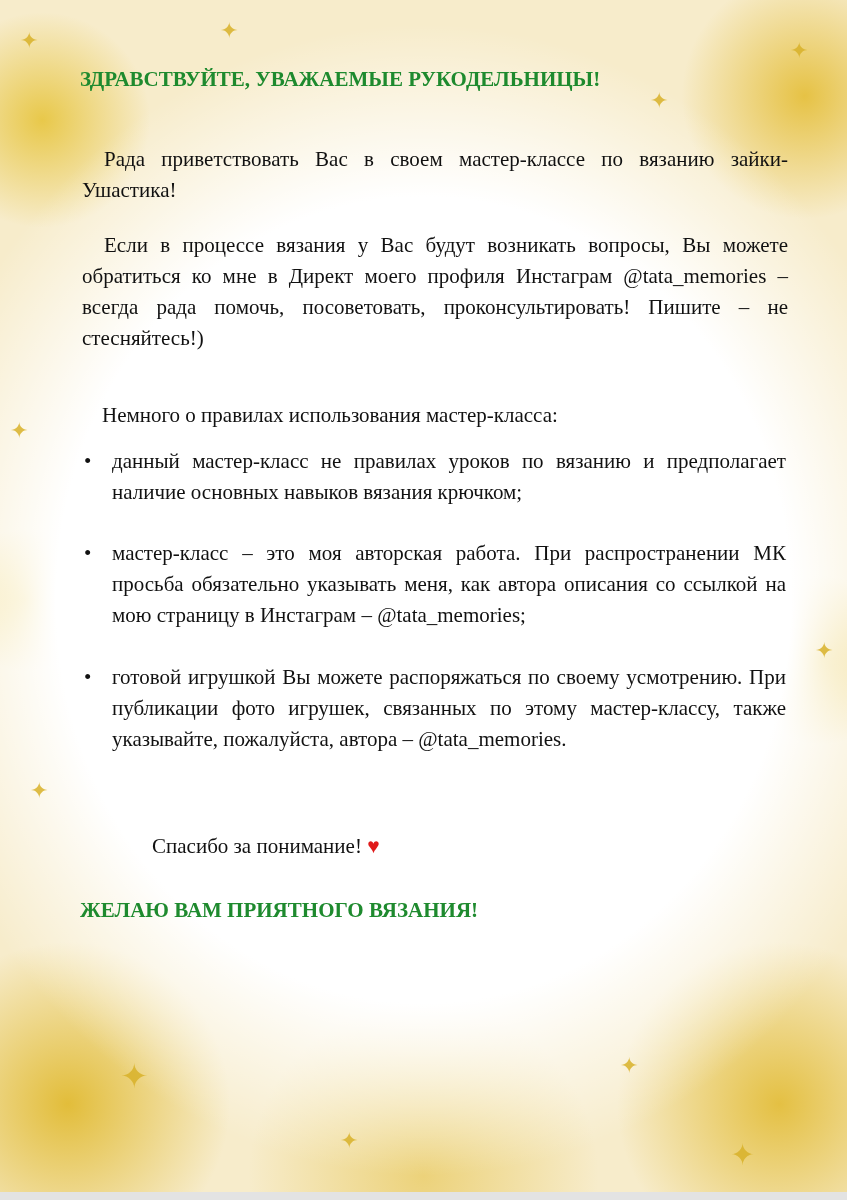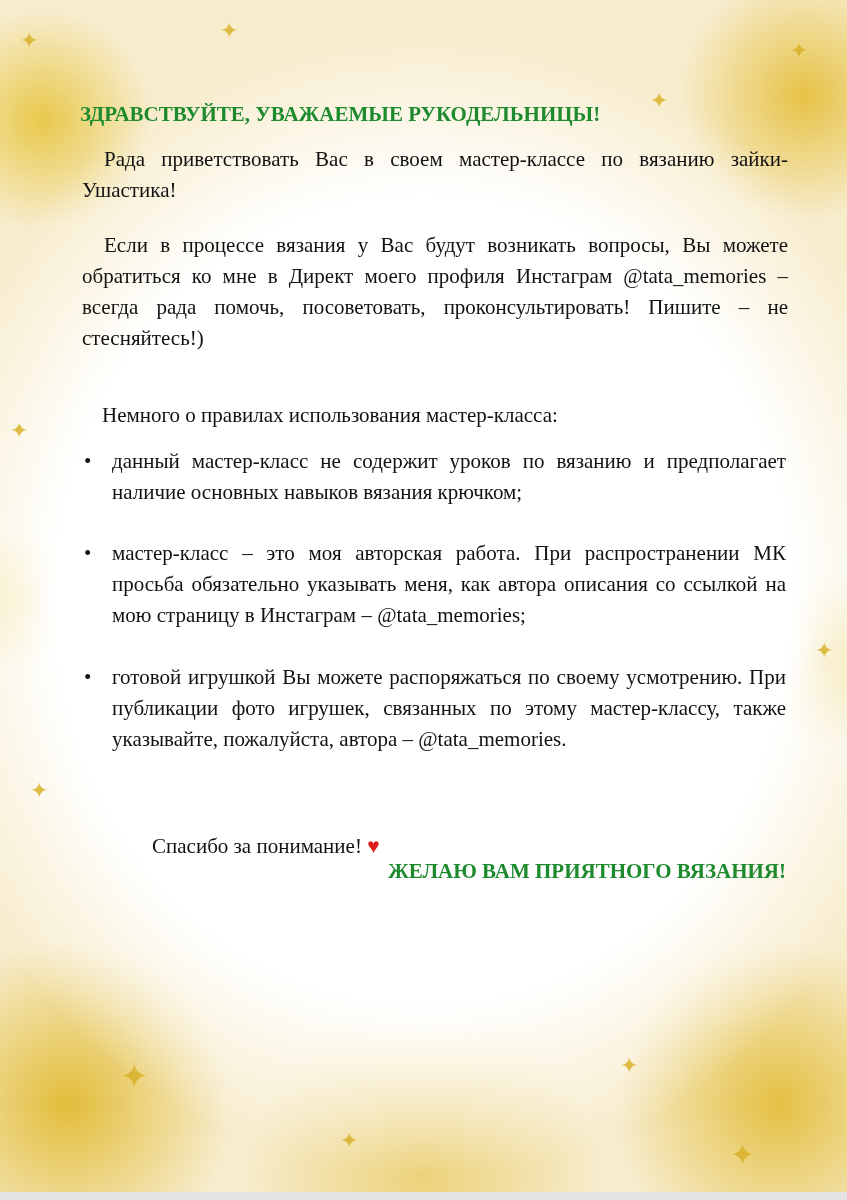--- a/index.html
+++ b/index.html
@@ -12,29 +12,29 @@
       radial-gradient(circle at 3% 50%, #efd36a 0, transparent 7%),
       radial-gradient(circle at 97% 55%, #e9c850 0, transparent 8%),
       radial-gradient(circle at 8% 92%, #e2bd3a 0, transparent 12%),
       radial-gradient(circle at 92% 92%, #e4c043 0, transparent 12%),
       radial-gradient(circle at 50% 98%, #ecd27a 0, transparent 14%),
       linear-gradient(#f7eccb, #f7eccb);
   }
   .sparkle { position:absolute; color:#d9b22a; font-size:22px; line-height:1; opacity:.85; }
   .bottom-bar { position:absolute; left:0; right:0; bottom:0; height:8px; background:#e3e3e3; }
   .content { position:absolute; left:80px; top:0; width:706px; color:#111; font-size:21px; line-height:31px; }
-  .title { position:absolute; top:64px; left:0; color:#1e8a2e; font-weight:bold; font-size:21px; letter-spacing:0;margin-top:35px; }
+  .title { position:absolute; top:64px; left:0; color:#1e8a2e; font-weight:bold; font-size:21px; letter-spacing:0; }
   .p { position:absolute; left:0; width:706px; text-align:justify; text-indent:22px; margin:2px; }
   .rules-intro { position:absolute; left:22px; top:400px; }
   ul { list-style:none; margin:0; padding:0; position:absolute; left:0; width:706px; }
   li { position:relative; padding-left:32px; text-align:justify; }
   li .bullet { position:absolute; left:4px; top:0; }
   .thanks { position:absolute; left:32px; top:831px;margin-left:40px; }
   .heart { color:#e01b1b; }
-  .wish { position:absolute; top:856px; left:0; width:706px; text-align:right; color:#1e8a2e; font-weight:bold; }
+  .wish { position:absolute; top:895px; left:0; width:706px; text-align:left; color:#1e8a2e; font-weight:bold; }
 </style>
 </head>
 <body>
 
 <div class="bg"></div>
 
 <span class="sparkle" style="left:20px;top:30px;">✦</span>
 <span class="sparkle" style="left:220px;top:20px;">✦</span>
 <span class="sparkle" style="left:650px;top:90px;">✦</span>
 <span class="sparkle" style="left:790px;top:40px;">✦</span>
@@ -51,21 +51,21 @@
 
   <p class="p" style="top:142px;">Рада приветствовать Вас в своем мастер-классе по вязанию зайки-Ушастика!</p>
 
   <p class="p" style="top:228px;">Если в процессе вязания у Вас будут возникать вопросы, Вы можете обратиться ко мне в Директ моего профиля Инстаграм @tata_memories – всегда рада помочь, посоветовать, проконсультировать! Пишите – не стесняйтесь!)</p>
 
   <div class="rules-intro">Немного о правилах использования мастер-класса:</div>
 
   <ul style="top:446px;">
     <li>
       <span class="bullet">•</span>
-      <span>данный мастер-класс не содержит уроков по вязанию и предполагает наличие основных навыков вязания крючком;</span>
+      <span>данный мастер-класс не правилах уроков по вязанию и предполагает наличие основных навыков вязания крючком;</span>
     </li>
   </ul>
   <ul style="top:538px;">
     <li>
       <span class="bullet">•</span>
       <span>мастер-класс – это моя авторская работа. При распространении МК просьба обязательно указывать меня, как автора описания со ссылкой на мою страницу в Инстаграм – @tata_memories;</span>
     </li>
   </ul>
   <ul style="top:662px;">
     <li>

